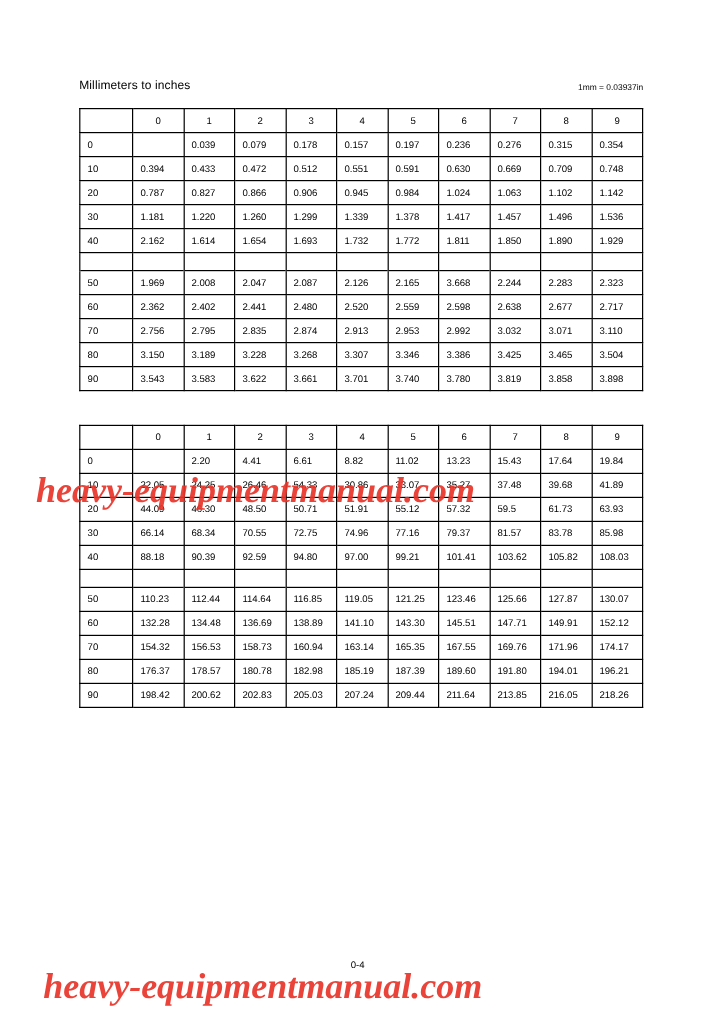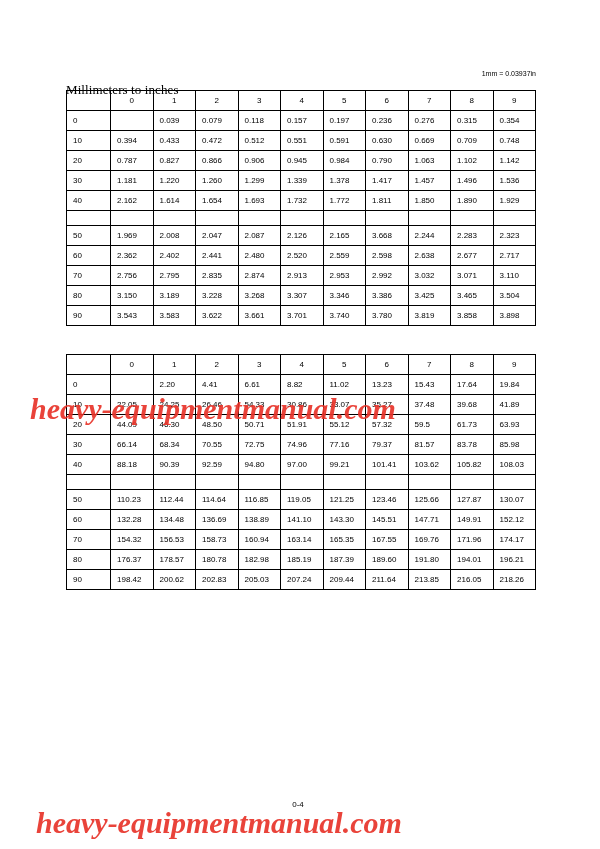--- a/index.html
+++ b/index.html
@@ -29,24 +29,23 @@
   #section-mm { top: 66px; }
   #section-kg { top: 348px; }
 
   .sec-head {
     position: relative;
     height: 18px;
   }
   .sec-title {
     position: absolute;
     left: 0;
-    top: 16px;
-    font-size: 13px;
+    top: 0;
+    font-size: 10px;
     letter-spacing: 0.1px;
-    font-family: Liberation Serif, serif;
   }
   .sec-note {
     position: absolute;
     right: 0;
     top: 4px;
     font-size: 7px;
   }
 
   table.conv {
     border-collapse: collapse;
@@ -173,21 +172,21 @@
           <th class="colhead">8</th>
           <th class="colhead">9</th>
         </tr>
       </thead>
       <tbody>
         <tr>
           <td class="rh">0</td>
           <td class="num"></td>
           <td class="num">0.039</td>
           <td class="num">0.079</td>
-          <td class="num">0.118</td>
+          <td class="num">0.178</td>
           <td class="num">0.157</td>
           <td class="num">0.197</td>
           <td class="num">0.236</td>
           <td class="num">0.276</td>
           <td class="num">0.315</td>
           <td class="num">0.354</td>
         </tr>
         <tr>
           <td class="rh">10</td>
           <td class="num">0.394</td>
@@ -202,21 +201,21 @@
           <td class="num">0.748</td>
         </tr>
         <tr>
           <td class="rh">20</td>
           <td class="num">0.787</td>
           <td class="num">0.827</td>
           <td class="num">0.866</td>
           <td class="num">0.906</td>
           <td class="num">0.945</td>
           <td class="num">0.984</td>
-          <td class="num">0.790</td>
+          <td class="num">1.024</td>
           <td class="num">1.063</td>
           <td class="num">1.102</td>
           <td class="num">1.142</td>
         </tr>
         <tr>
           <td class="rh">30</td>
           <td class="num">1.181</td>
           <td class="num">1.220</td>
           <td class="num">1.260</td>
           <td class="num">1.299</td>

